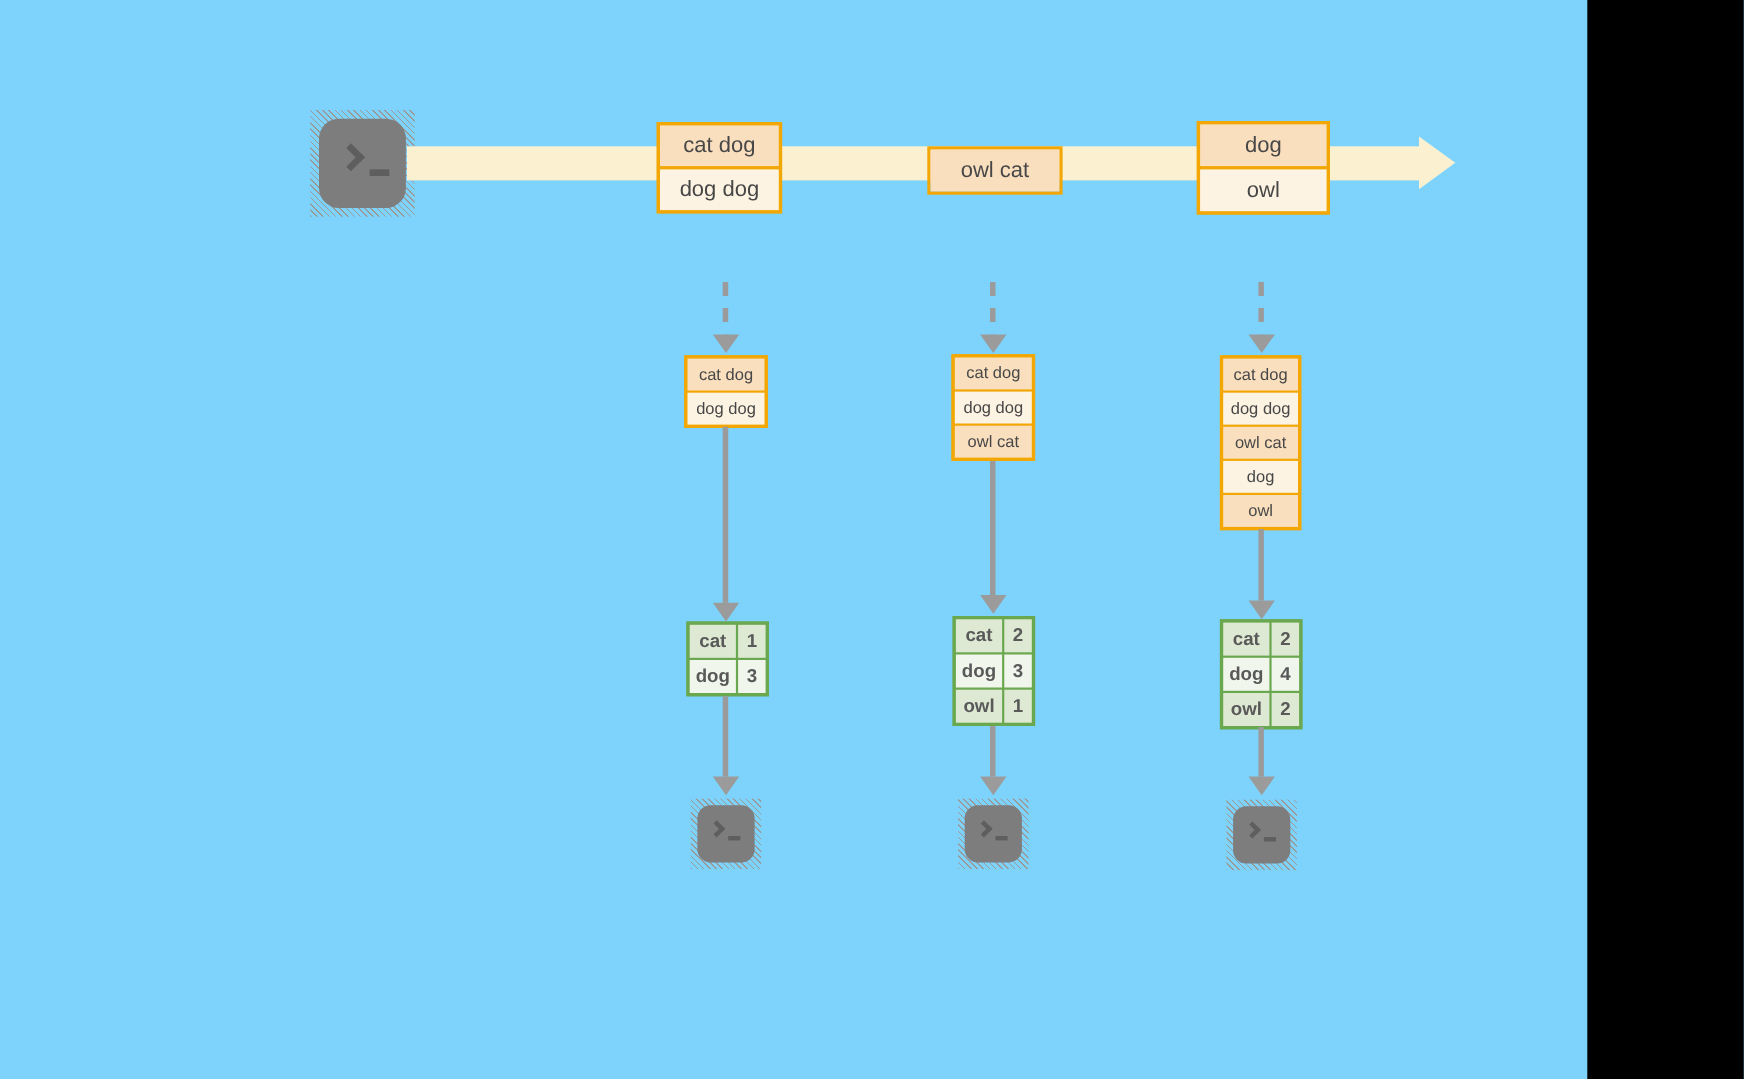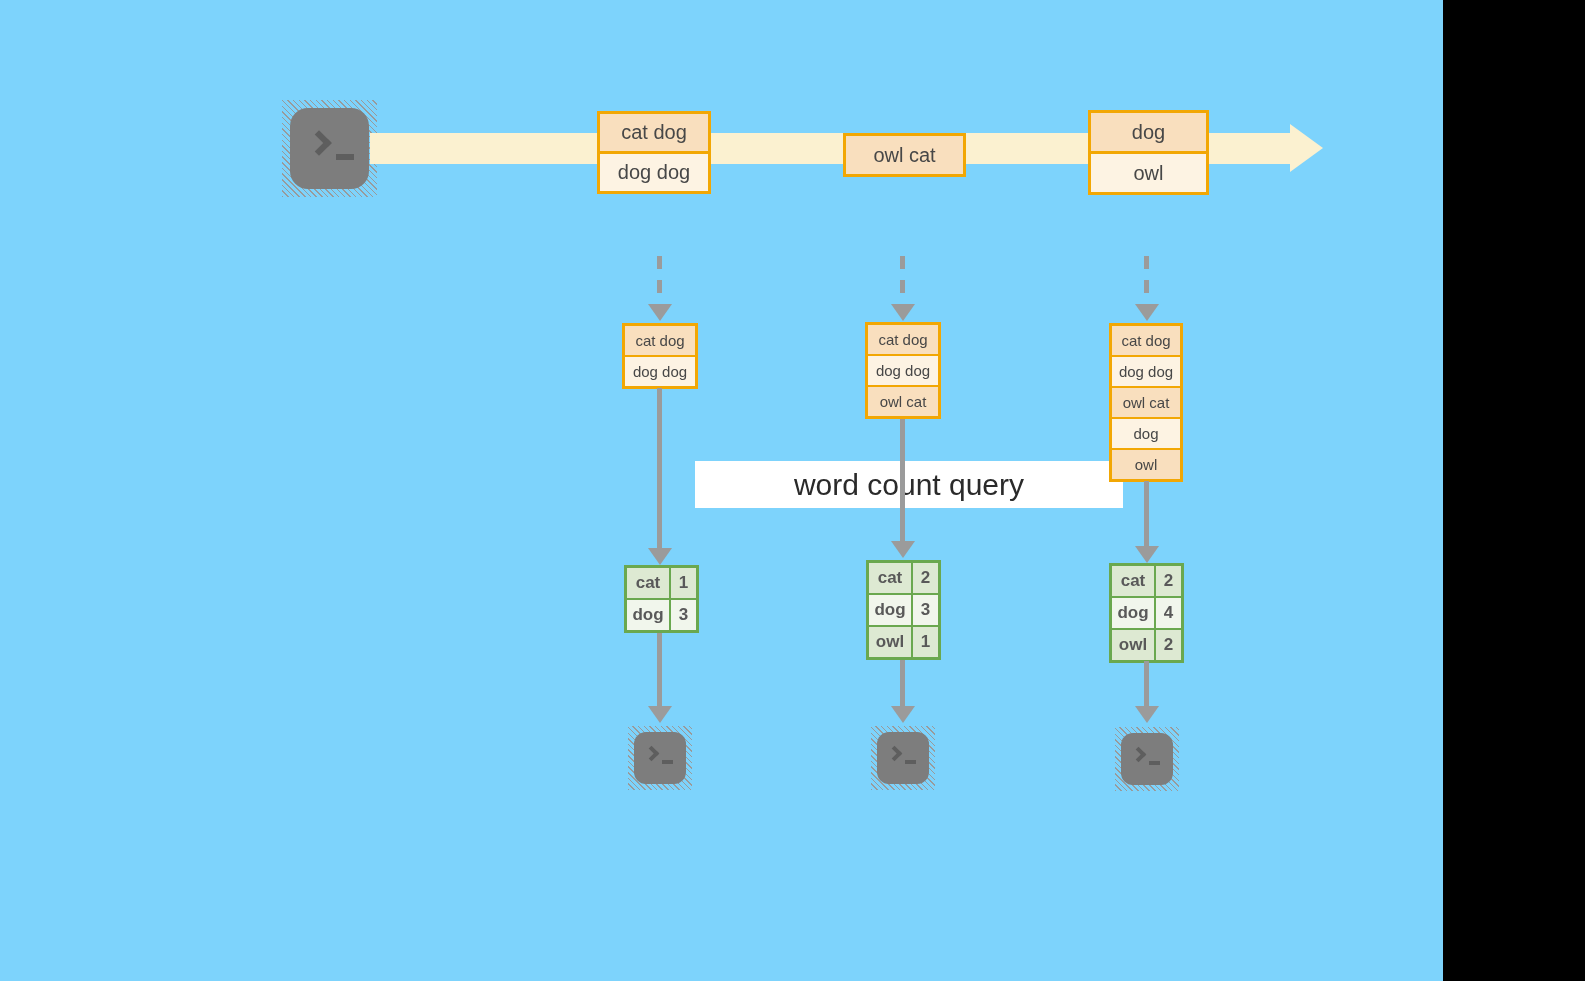--- a/index.html
+++ b/index.html
@@ -96,23 +96,20 @@
     <div class="row">owl cat</div>
   </div>
   <div class="obox sm" style="left:1109px; top:323px; width:68px;">
     <div class="row">cat dog</div>
     <div class="row">dog dog</div>
     <div class="row">owl cat</div>
     <div class="row">dog</div>
     <div class="row">owl</div>
   </div>
 
-  <div class="banner">
-    <span>word count query</span>
-  </div>
 
   <div class="vline" style="left:657px; top:388px; height:160px;"></div>
   <div class="ahead" style="left:648px; top:548px;"></div>
   <div class="vline" style="left:900px; top:419px; height:122px;"></div>
   <div class="ahead" style="left:891px; top:541px;"></div>
   <div class="vline" style="left:1144px; top:481px; height:65px;"></div>
   <div class="ahead" style="left:1135px; top:546px;"></div>
 
   <div class="gtable" style="left:624px; top:565px;">
     <div class="grow">

